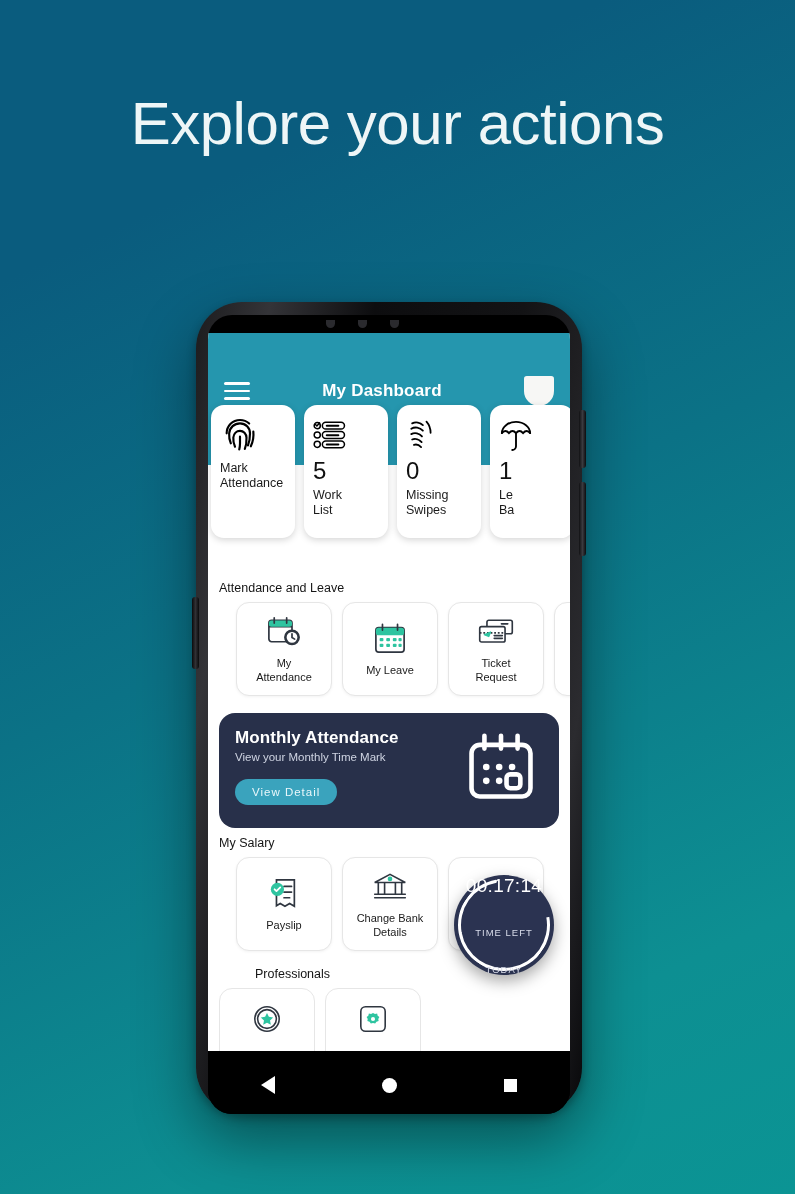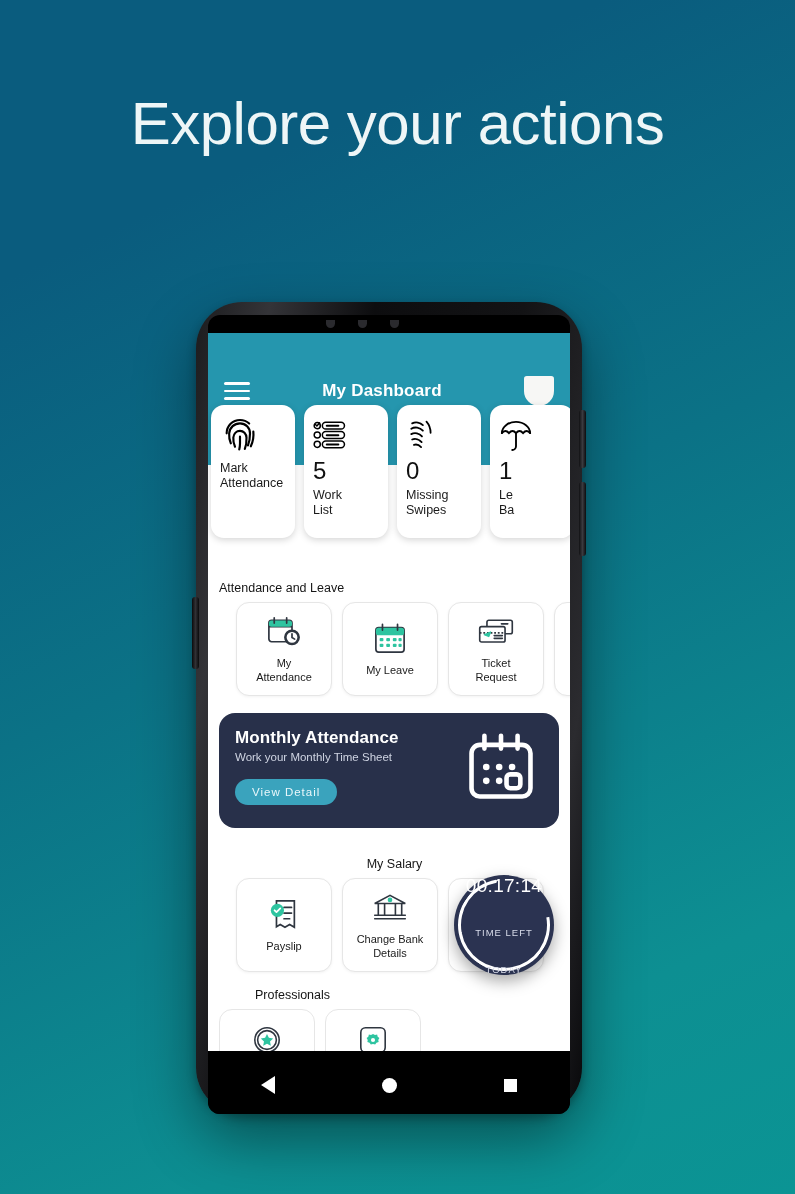--- a/index.html
+++ b/index.html
@@ -24,21 +24,21 @@
   
   .phone {
     position:absolute; left:196px; top:302px; width:386px; height:812px;
     border-radius:46px;
     background:linear-gradient(100deg,#1c1c1e 0%,#343438 14%,#0d0d0f 34%,#131315 62%,#2b2b2f 86%,#08080a 100%);
     box-shadow: 0 26px 60px rgba(0,0,0,0.42), 0 4px 10px rgba(0,0,0,0.3);
     padding:13px 12px 0 12px;
   }
   .phone-inner {
     position:relative; width:100%; height:100%;
-    border-radius:12px; overflow:hidden; background:#000;
+    border-radius:24px; overflow:hidden; background:#000;
   }
   .sensors { position:absolute; top:3px; left:0; width:100%; height:14px; z-index:6; }
   .sensor { position:absolute; top:2px; width:9px; height:8px; border-radius:0 0 5px 5px;
             background:#2a2a2e; }
   .s1{left:49%; margin-left:-59px;} .s2{left:49%; margin-left:-27px;} .s3{left:49%; margin-left:5px;}
 
   
   .btn-side { position:absolute; background:linear-gradient(90deg,#101012,#3a3a3f,#0c0c0e); border-radius:3px; }
   .btn-left  { left:-4px; top:295px; width:7px; height:72px;
                background:linear-gradient(90deg,#0a0a0c,#313135,#0a0a0c); }
@@ -319,40 +319,40 @@
               <span>Request</span>
             </div>
           </div>
 
           <div class="tile"></div>
         </div>
 
         <div class="banner">
           <div class="banner-text">
             <div class="banner-t">Monthly Attendance</div>
-            <div class="banner-s">Work your Monthly Time Sheet</div>
+            <div class="banner-s">View your Monthly Time Mark</div>
             <div class="banner-btn">View Detail</div>
           </div>
           <div class="banner-icon">
             <svg width="74" height="70" viewBox="0 0 80 76" fill="none" stroke="#fff" stroke-width="5" stroke-linecap="round">
               <rect x="8" y="14" width="64" height="56" rx="9"></rect>
               <path d="M22 4v14M40 4v14M58 4v14"></path>
               <g fill="#fff" stroke="none">
                 <circle cx="24" cy="38" r="3.6"></circle>
                   <circle cx="38" cy="38" r="3.6"></circle>
                   <circle cx="52" cy="38" r="3.6"></circle>
                 <circle cx="24" cy="53" r="3.6"></circle>
                   <circle cx="38" cy="53" r="3.6"></circle>
               </g>
               <rect x="46" y="46" width="15" height="15" rx="4" stroke-width="5"></rect>
             </svg>
           </div>
         </div>
 
-        <div class="sec-label" style="padding-top:29px;text-align:center;">My Salary</div>
+        <div class="sec-label" style="padding-top:8px;">My Salary</div>
         <div class="tile-row">
 
           <div class="tile">
             <div class="tile-icon">
               <svg width="32" height="34" viewBox="0 0 34 36" fill="none" stroke="#2f3640" stroke-width="1.8">
                 <path d="M9 3h19v28l-5-3-5 3-5-3-4 2.4V3z"></path>
                 <path d="M17 10h8M17 16h8M17 22h6" stroke-linecap="round"></path>
                 <circle cx="10" cy="13" r="7" fill="#2ec4a0" stroke="none"></circle>
                 <path d="M7 13l2 2 4-4" stroke="#fff" stroke-width="1.9" stroke-linecap="round" stroke-linejoin="round"></path>
               </svg>

